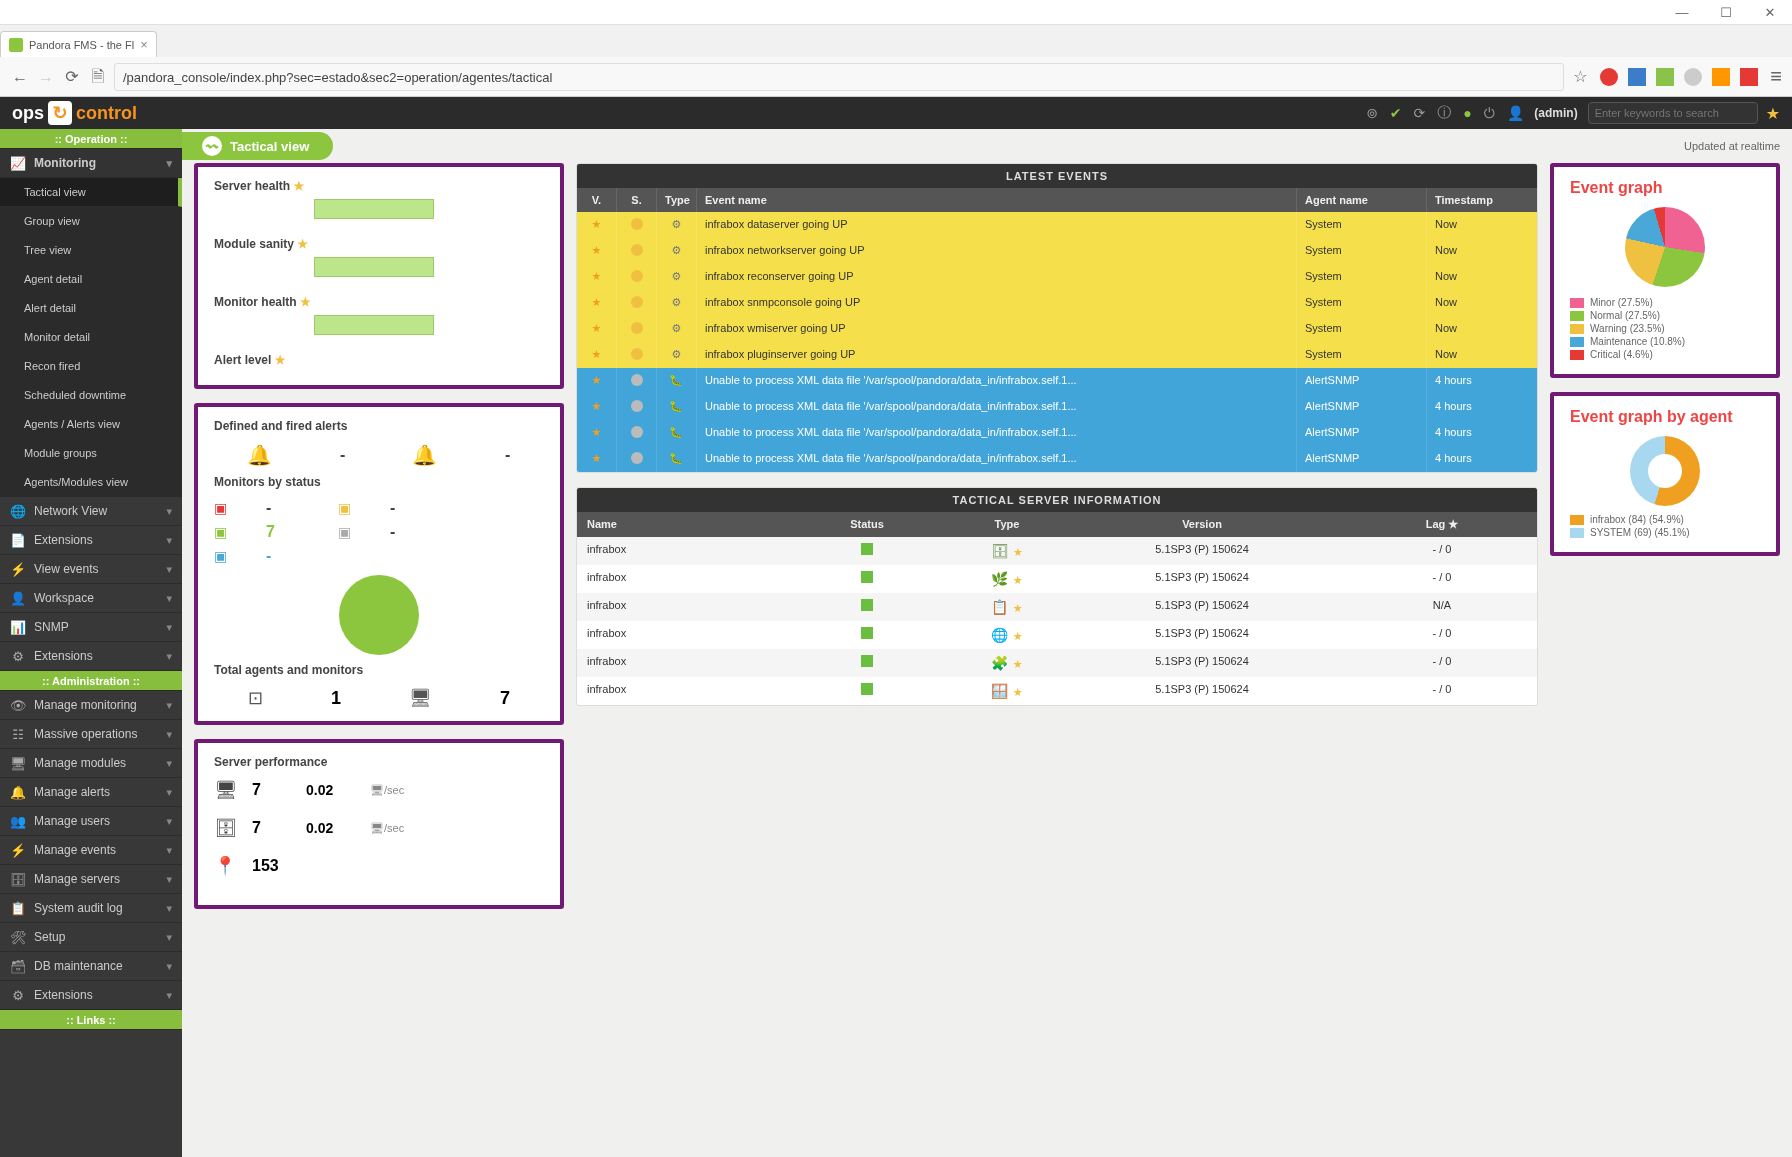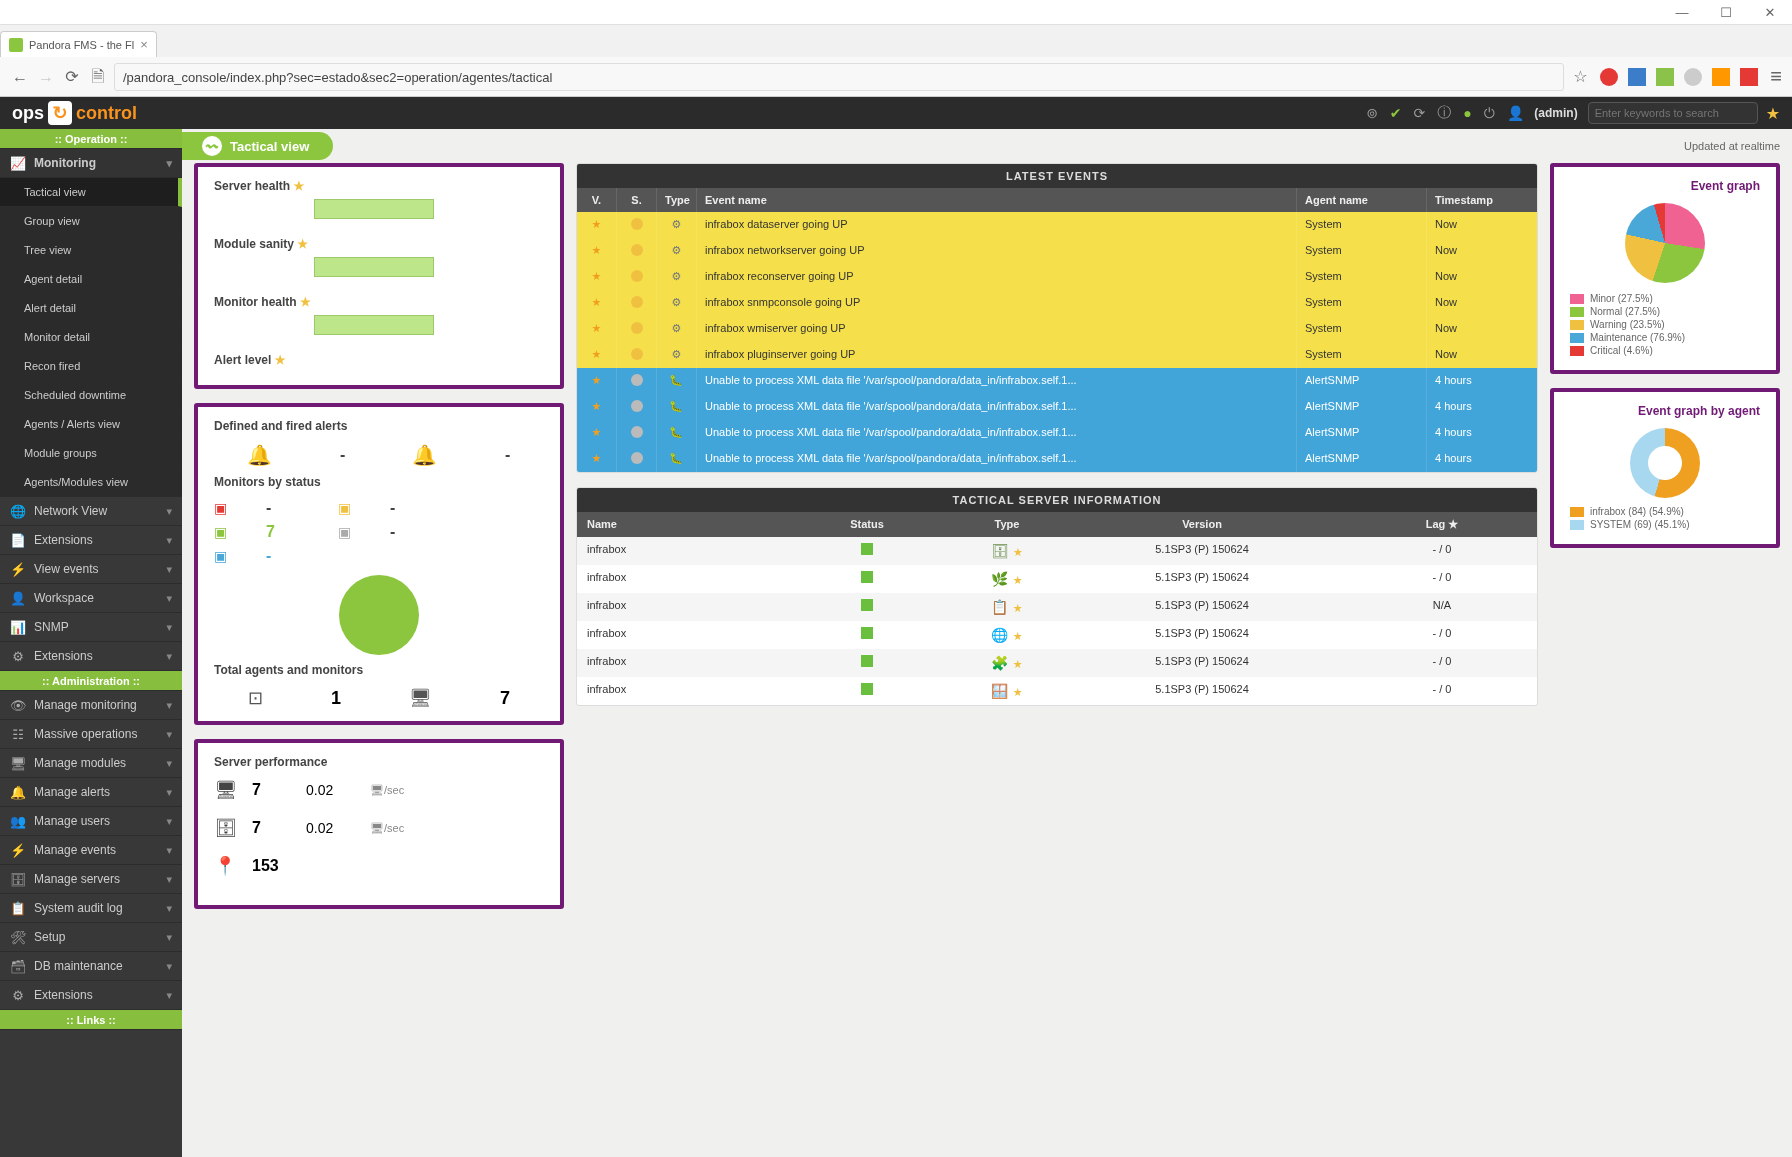--- a/index.html
+++ b/index.html
@@ -85,21 +85,21 @@
 .mon-stat .v.blu{color:#4aa8d8;}
 .pie-big{width:80px; height:80px; background:#8cc63f; border-radius:50%; margin:8px auto;}
 
 .tot-row{display:flex; justify-content:space-around; align-items:center;}
 .tot-row .icn{color:#555; font-size:18px;}
 .tot-row .n{font-weight:bold; font-size:18px;}
 
 .perf-row{display:flex; align-items:center; gap:14px; margin-bottom:16px;}
 .perf-row .icn{color:#444; font-size:18px; width:24px; text-align:center;}
 .perf-row .n{font-weight:bold; font-size:16px; width:40px;}
-.perf-row .r{font-weight:normal; font-size:14px; width:50px;}
+.perf-row .r{font-weight:bold; font-size:14px; width:50px;}
 .perf-row .u{color:#888; font-size:11px;}
 
 
 .ev-card { background:#fff; border:1px solid #ddd; border-radius:3px; overflow:hidden;}
 .ev-title { background:#333; color:#ddd; font-weight:bold; font-size:11px; text-align:center; padding:6px 0; letter-spacing:1px;}
 .ev-head { display:flex; background:#555; color:#eee; font-size:11px; font-weight:bold;}
 .ev-head > div, .ev-row > div{ padding:6px 8px; border-right:1px solid rgba(255,255,255,0.1);}
 .ev-head > div:last-child, .ev-row>div:last-child{border-right:none;}
 .c-v{width:40px; text-align:center;}
 .c-s{width:40px; text-align:center;}
@@ -125,21 +125,21 @@
 .sc-t{width:100px; text-align:center;}
 .sc-v{flex:1; text-align:center;}
 .sc-l{width:190px; text-align:center;}
 .srv-row{display:flex; font-size:11px; color:#333;}
 .srv-row:nth-child(odd){background:#f5f5f5;}
 .srv-row .sq{display:inline-block;width:12px;height:12px;background:#6abf3f;}
 .srv-row .typ{color:#6b8e4e; font-size:14px;}
 .srv-row .star{color:#f0c040; margin-left:4px;}
 
 
-.eg-title{font-size:12px; font-weight:bold; color:#701a75; text-align:right; margin-bottom:10px;}
+.eg-title{font-size:16px; font-weight:bold; color:#ef4444; text-align:left; margin-bottom:10px;}
 .pie1{width:80px; height:80px; border-radius:50%; margin:0 auto 10px auto;
   background: conic-gradient(#f06292 0 27.5%, #8cc63f 27.5% 55%, #f0c040 55% 78.5%, #4aa8d8 78.5% 95.5%, #e53935 95.5% 100%);}
 .legend{font-size:10px; color:#666;}
 .legend .row{display:flex; align-items:center; gap:6px; margin-bottom:2px;}
 .legend .sw{width:14px; height:10px;}
 .legend .pk{background:#f06292;}
 .legend .gn{background:#8cc63f;}
 .legend .yl{background:#f0c040;}
 .legend .bl{background:#4aa8d8;}
 .legend .rd{background:#e53935;}
@@ -563,21 +563,21 @@
               <div class="row">
                 <span class="sw gn"></span>
                 <span>Normal (27.5%)</span>
               </div>
               <div class="row">
                 <span class="sw yl"></span>
                 <span>Warning (23.5%)</span>
               </div>
               <div class="row">
                 <span class="sw bl"></span>
-                <span>Maintenance (76.9%)</span>
+                <span>Maintenance (10.8%)</span>
               </div>
               <div class="row">
                 <span class="sw rd"></span>
                 <span>Critical (4.6%)</span>
               </div>
             </div>
         </div>
         <div class="card">
           <div class="eg-title">Event graph by agent</div>
           <div class="donut"></div>

